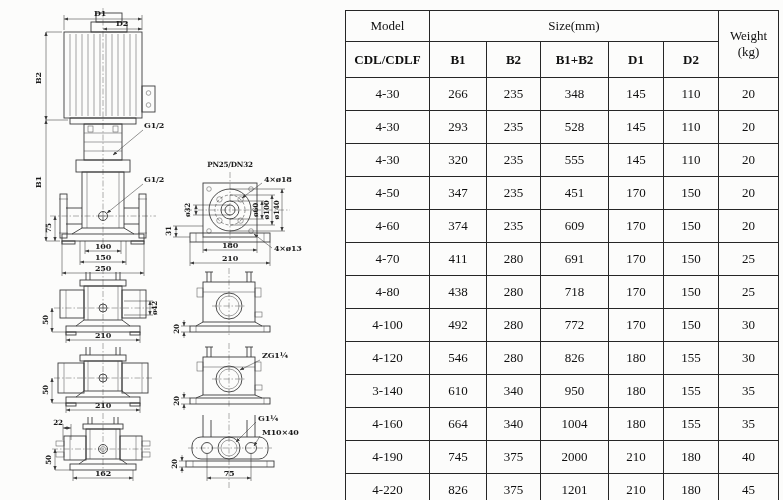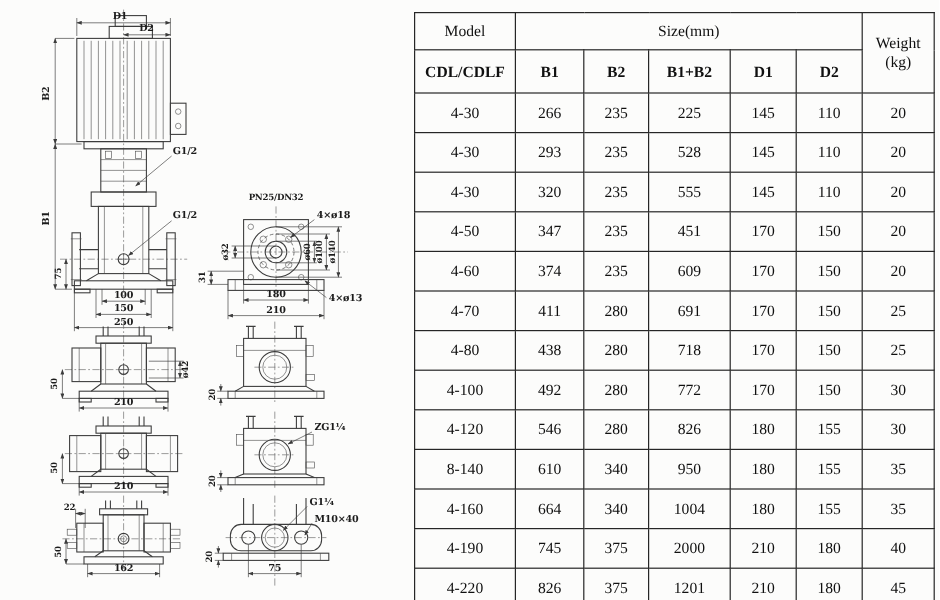--- a/index.html
+++ b/index.html
@@ -322,21 +322,21 @@
         <th>B1+B2</th>
         <th>D1</th>
         <th>D2</th>
       </tr>
     </thead>
     <tbody>
         <tr>
           <td>4-30</td>
           <td>266</td>
           <td>235</td>
-          <td>225</td>
+          <td>348</td>
           <td>145</td>
           <td>110</td>
           <td>20</td>
         </tr>
         <tr>
           <td>4-30</td>
           <td>293</td>
           <td>235</td>
           <td>528</td>
           <td>145</td>
@@ -400,21 +400,21 @@
         <tr>
           <td>4-120</td>
           <td>546</td>
           <td>280</td>
           <td>826</td>
           <td>180</td>
           <td>155</td>
           <td>30</td>
         </tr>
         <tr>
-          <td>8-140</td>
+          <td>3-140</td>
           <td>610</td>
           <td>340</td>
           <td>950</td>
           <td>180</td>
           <td>155</td>
           <td>35</td>
         </tr>
         <tr>
           <td>4-160</td>
           <td>664</td>

